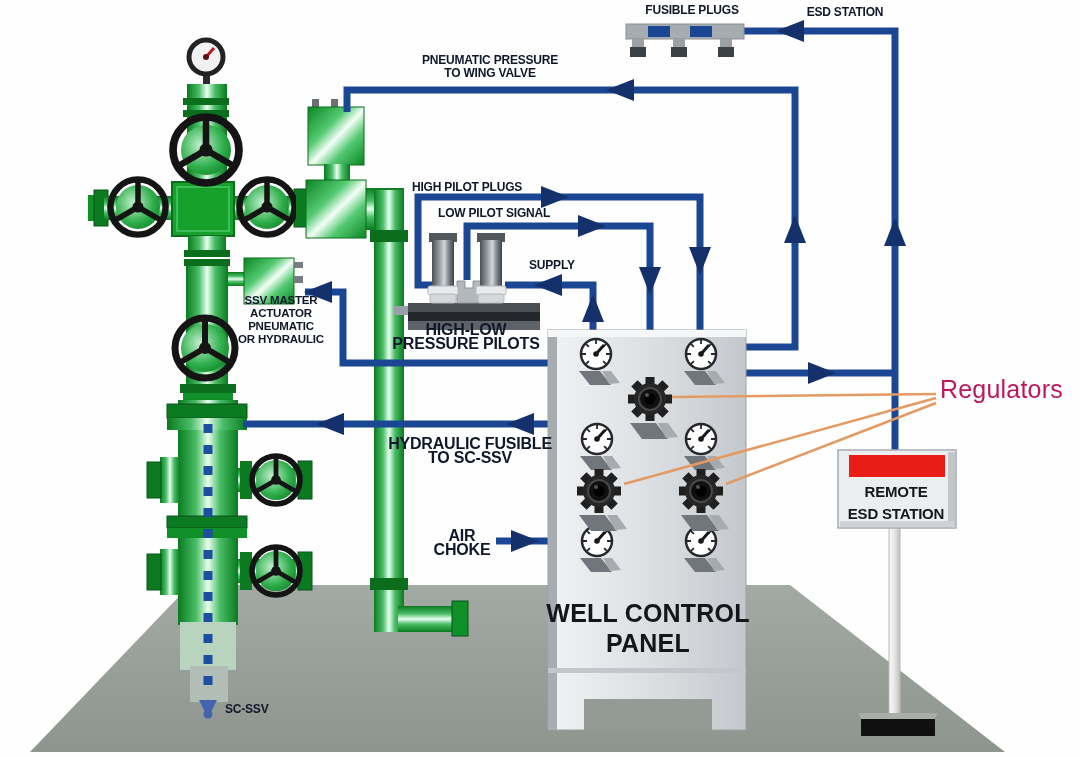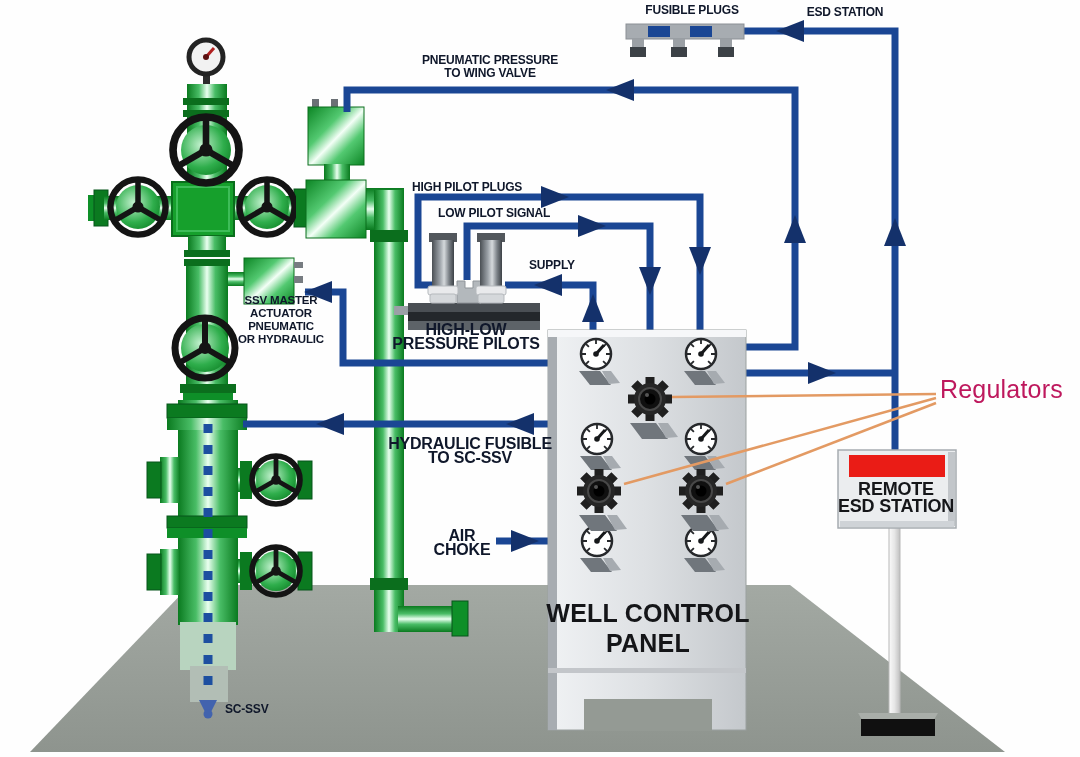--- a/index.html
+++ b/index.html
@@ -6,21 +6,21 @@
   #stage{position:relative;width:1080px;height:757px;background:#fefefe;overflow:hidden;
          font-family:"Liberation Sans",sans-serif;}
   #stage svg{position:absolute;left:0;top:0;}
   .lbl{position:absolute;font-weight:bold;color:#0f172a;font-size:11.5px;line-height:13px;
        white-space:pre-line;letter-spacing:-0.2px;}
   .ctr{text-align:center;transform:translateX(-50%);}
   .lbl-12{font-size:12px;}
   .lbl-125{font-size:16px;line-height:14px;}
   .lbl-wcp{font-size:25px;line-height:30px;color:#141518;letter-spacing:0.2px;}
   .lbl-reg{font-size:25px;font-weight:normal;color:#be185d;letter-spacing:0.2px;}
-  .lbl-esd{font-size:18px;line-height:17px;color:#151619;}
+  .lbl-esd{font-size:15px;line-height:22px;color:#151619;}
 </style>
 </head>
 <body>
 
 <div id="stage">
 
 <svg width="1080" height="757" viewBox="0 0 1080 757">
   <defs>
     <linearGradient id="gpipeX" x1="0" y1="0" x2="1" y2="0">
       <stop offset="0" stop-color="#0a7a1f"></stop>

